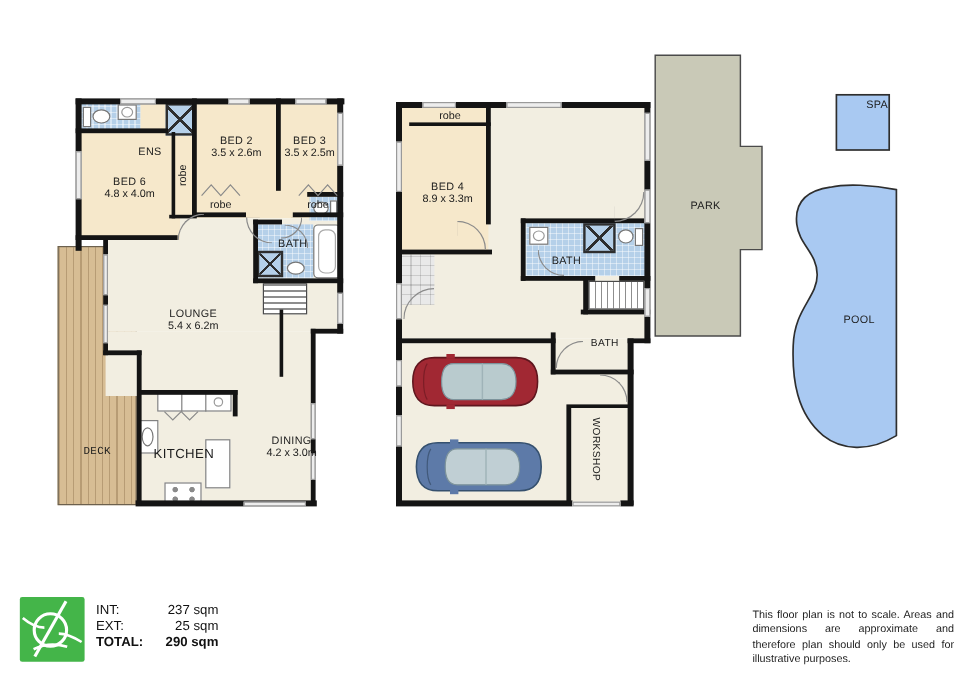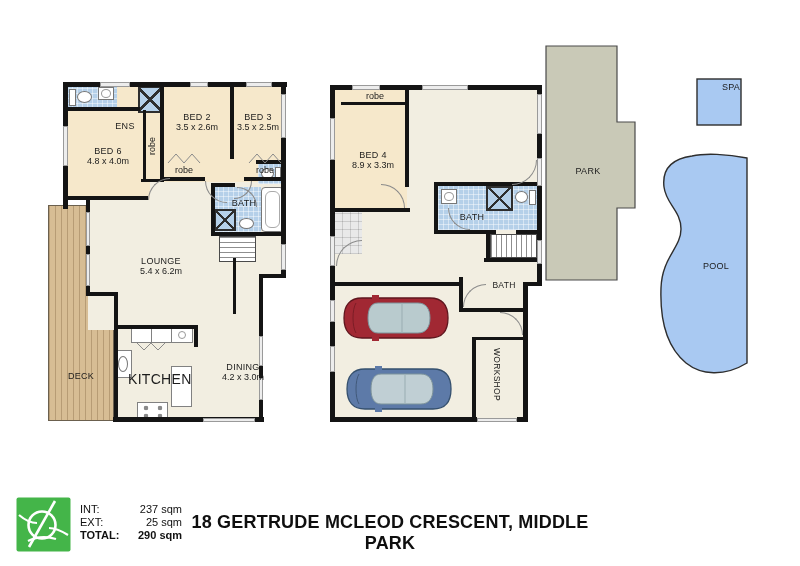--- a/index.html
+++ b/index.html
@@ -148,22 +148,22 @@
       <div class="nm">BED 3</div>
       <div class="dims">3.5 x 2.5m</div>
     </div>
   <div class="lbl" style="left:167px;top:165px;width:34px;"><span>robe</span></div>
   <div class="lbl" style="left:248px;top:165px;width:34px;"><span>robe</span></div>
   <div class="lbl" style="left:222px;top:198px;width:44px;"><span class="nm">BATH</span></div>
   <div class="lbl" style="left:124px;top:256px;width:74px;">
       <div class="nm">LOUNGE</div>
       <div class="dims">5.4 x 6.2m</div>
     </div>
-  <div class="lbl" style="left:59px;top:371px;width:44px;"><span class="nm">DECK</span></div>
-  <div class="lbl" style="left:128px;top:374px;width:48px;font-size:14px;"><span class="nm">KITCHEN</span></div>
+  <div class="lbl" style="left:59px;top:371px;width:44px;font-family:Liberation Mono, monospace;"><span class="nm">DECK</span></div>
+  <div class="lbl" style="left:128px;top:374px;width:48px;font-size:11px;"><span class="nm">KITCHEN</span></div>
   <div class="lbl" style="left:205px;top:362px;width:76px;">
       <div class="nm">DINING</div>
       <div class="dims">4.2 x 3.0m</div>
     </div>
 
   <div class="floor" style="left:332px;top:86px;width:208px;height:196px;background:#f2eee1;"></div>
   <div class="floor" style="left:332px;top:282px;width:194px;height:139px;background:#f2eee1;"></div>
   <div class="floor" style="left:334px;top:86px;width:73px;height:126px;background:#f6e8cb;"></div>
   <div class="floor graytile" style="left:334px;top:212px;width:28px;height:42px;"></div>
   <div class="floor tile" style="left:438px;top:186px;width:100px;height:44px;"></div>
@@ -267,15 +267,15 @@
     <div class="row">
       <span>EXT:</span>
       <span>25 sqm</span>
     </div>
     <div class="row total">
       <span>TOTAL:</span>
       <span>290 sqm</span>
     </div>
   </div>
 
-  <div id="address">18 GERTRUDE MCLEOD CRESCENT, MIDDLE PARK</div>
+  <div id="disclaimer">This floor plan is not to scale. Areas and dimensions are approximate and therefore plan should only be used for illustrative purposes.</div>
 
 </div>
 
 </body></html>

